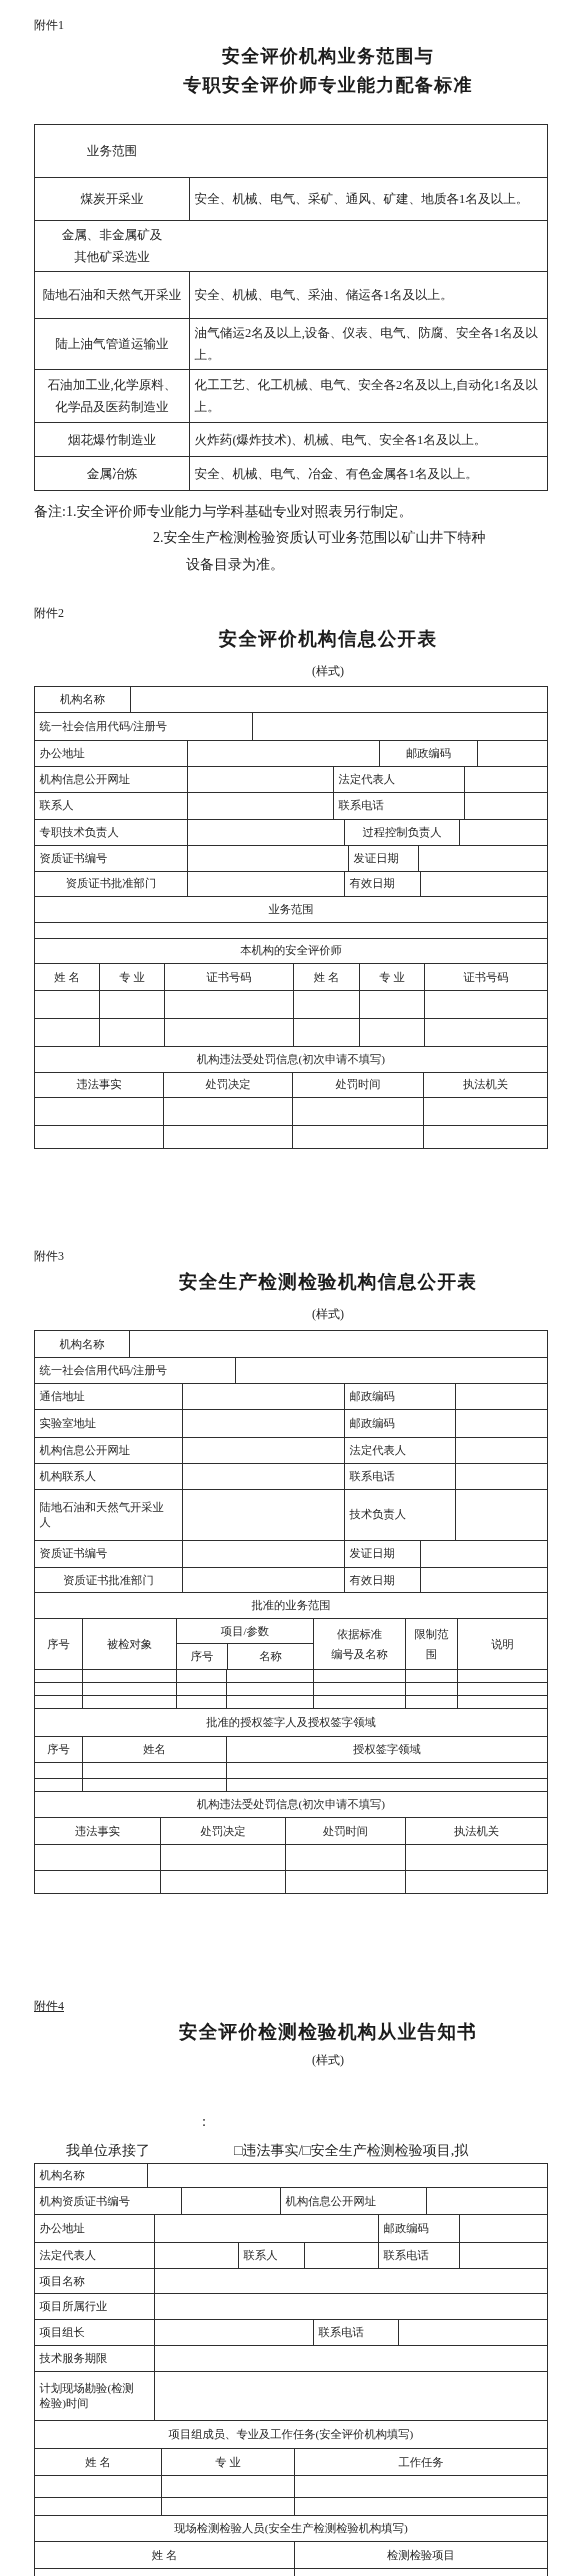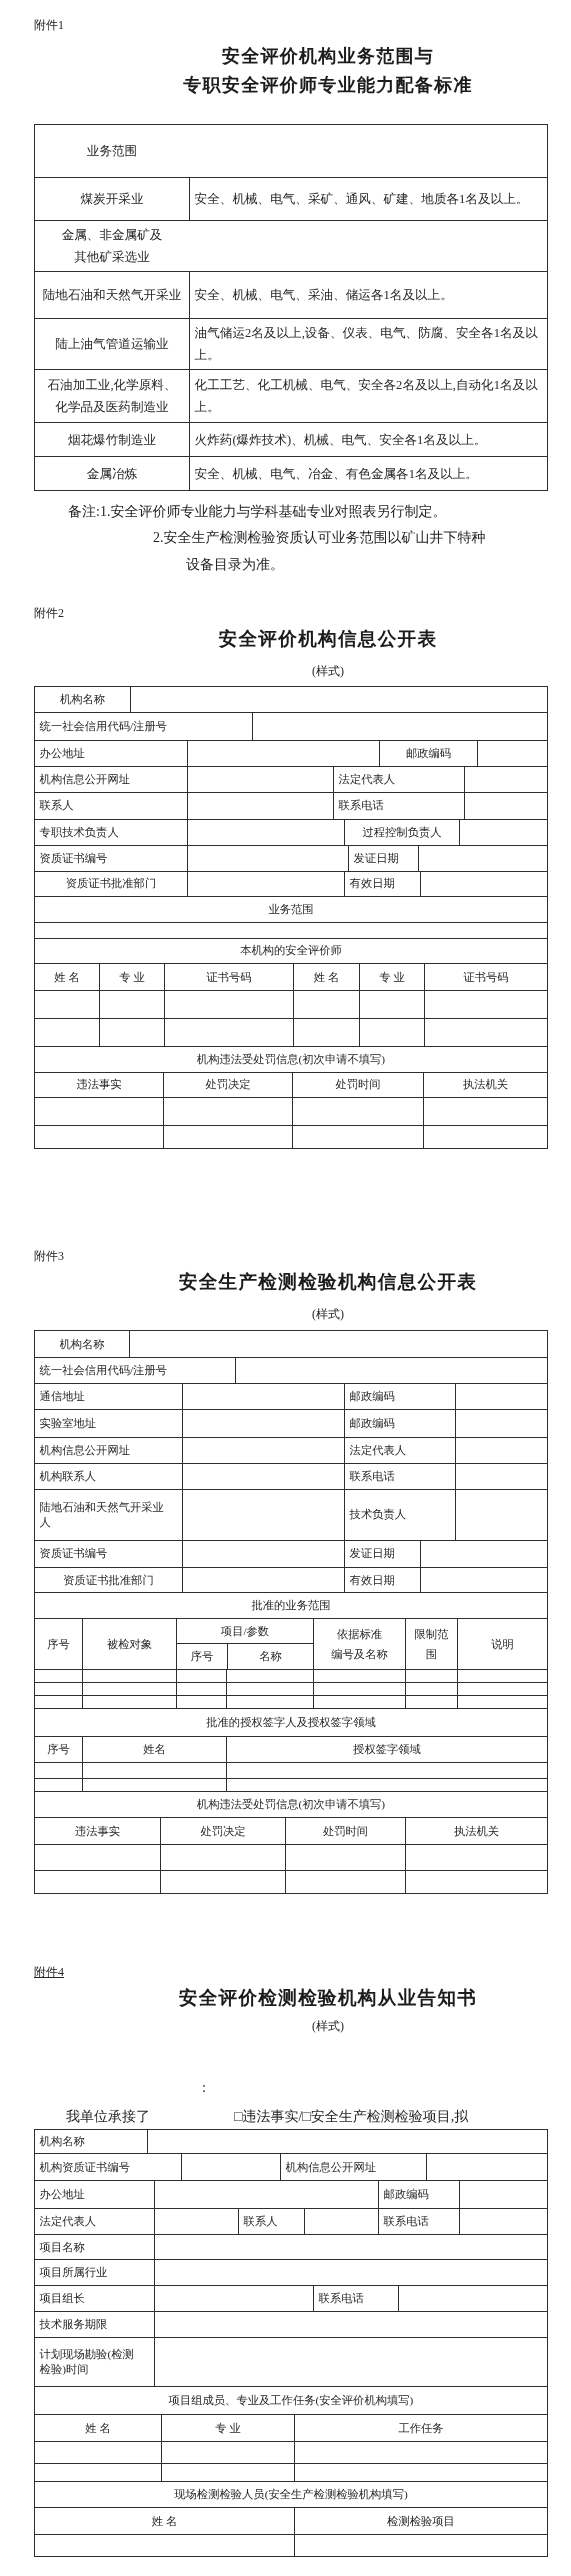--- a/index.html
+++ b/index.html
@@ -7,21 +7,21 @@
     width:571px; box-sizing:border-box;
     padding:0 22.5px 20px 34px;
     background:#ffffff;
     font-family:"Liberation Serif","DejaVu Serif",serif;
     color:#262626;
   }
   .att-label{font-size:12px;line-height:16px;}
   .att-label.m1{margin-top:17px;}
   .att-label.m2{margin-top:26.5px;}
   .att-label.m3{margin-top:99px;}
-  .att-label.m4{margin-top:70px;text-decoration:underline;}
+  .att-label.m4{margin-top:104px;text-decoration:underline;}
   .doc-title{
     width:514px;margin-left:37px;margin-top:8px;
     font-family:"Liberation Sans","DejaVu Sans",sans-serif;
     font-weight:bold;font-size:18.6px;line-height:20px;
     text-align:center;letter-spacing:1.3px;color:#1c1c1c;
   }
   .doc-title.two{margin-top:9.3px;line-height:28.5px;font-size:18px;}
   .style-note{width:514px;margin-left:37px;margin-top:16px;font-size:12px;line-height:13.3px;text-align:center;}
   .style-note.m4{margin-top:12px;}
   
@@ -48,21 +48,21 @@
   .t1h2 .l2{display:block;text-align:left;}
   
   .split{flex-direction:column;align-items:stretch;padding:0;}
   .split .top{height:25px;border-bottom:0.7px solid #2e2e2e;display:flex;align-items:center;justify-content:center;box-sizing:border-box;}
   .split .bot{flex:1 1 auto;display:flex;}
   .split .bot .sc{border-left:0.7px solid #2e2e2e;display:flex;align-items:center;justify-content:center;box-sizing:border-box;}
   .split .bot .sc:first-child{border-left:none;}
   .notes{margin-top:8px;font-size:14px;line-height:26.5px;color:#1f1f1f;}
   .notes .n2{margin-left:119px;}
   .notes .n3{margin-left:152px;}
-  .notes .n1{margin-left:34px;}
+  .notes .n1{}
   .colon-line{margin-top:44px;font-size:14.6px;line-height:20px;padding-left:168px;}
   .para{width:514px;margin-top:8.6px;font-size:14px;line-height:24px;color:#1f1f1f;}
   .para .ln1{text-indent:32px;}
   .para .sp{display:inline-block;width:84px;}
   .hdr-cell{line-height:20px;}
 </style>
 </head>
 <body>
 
 <div class="page">

